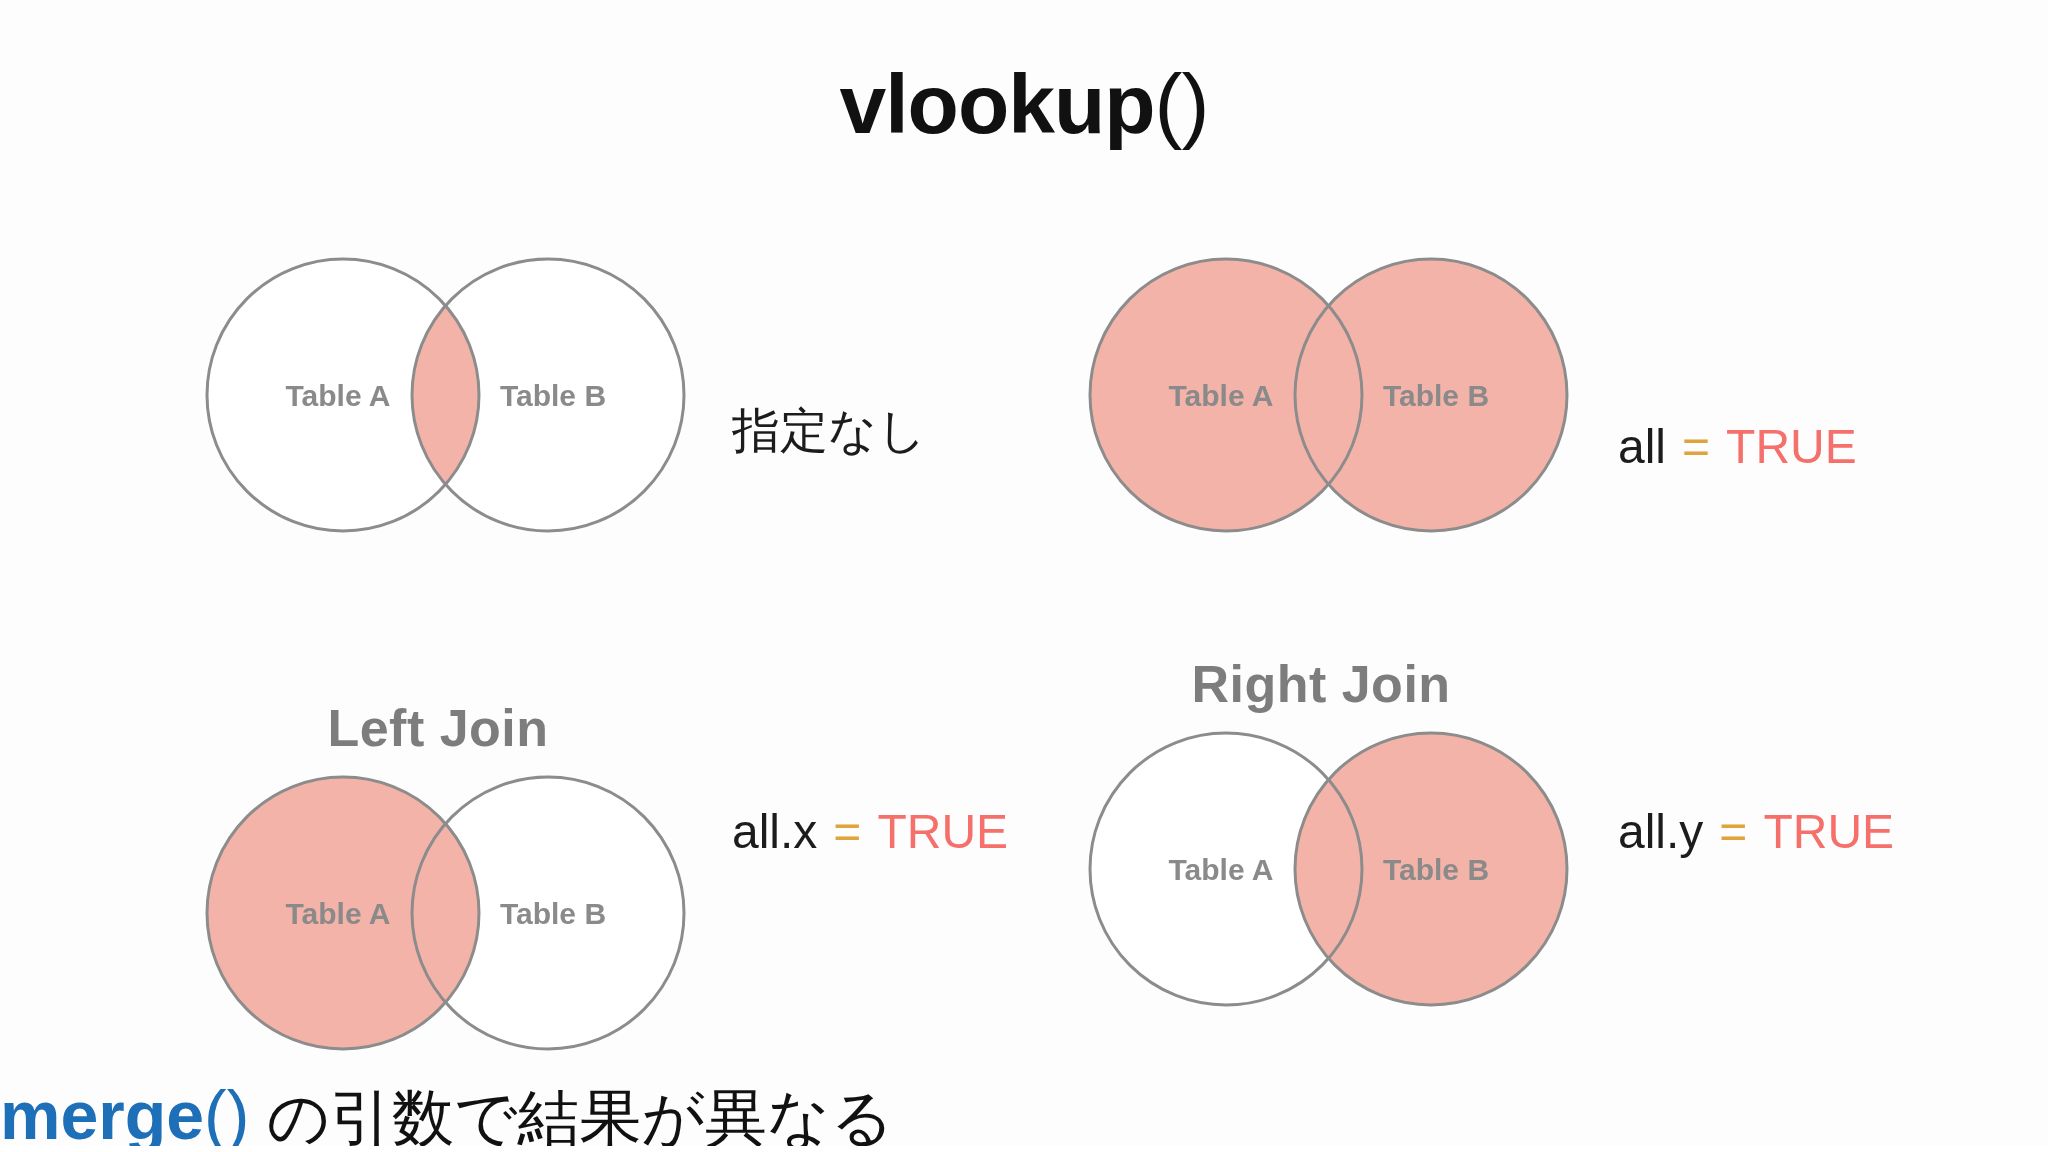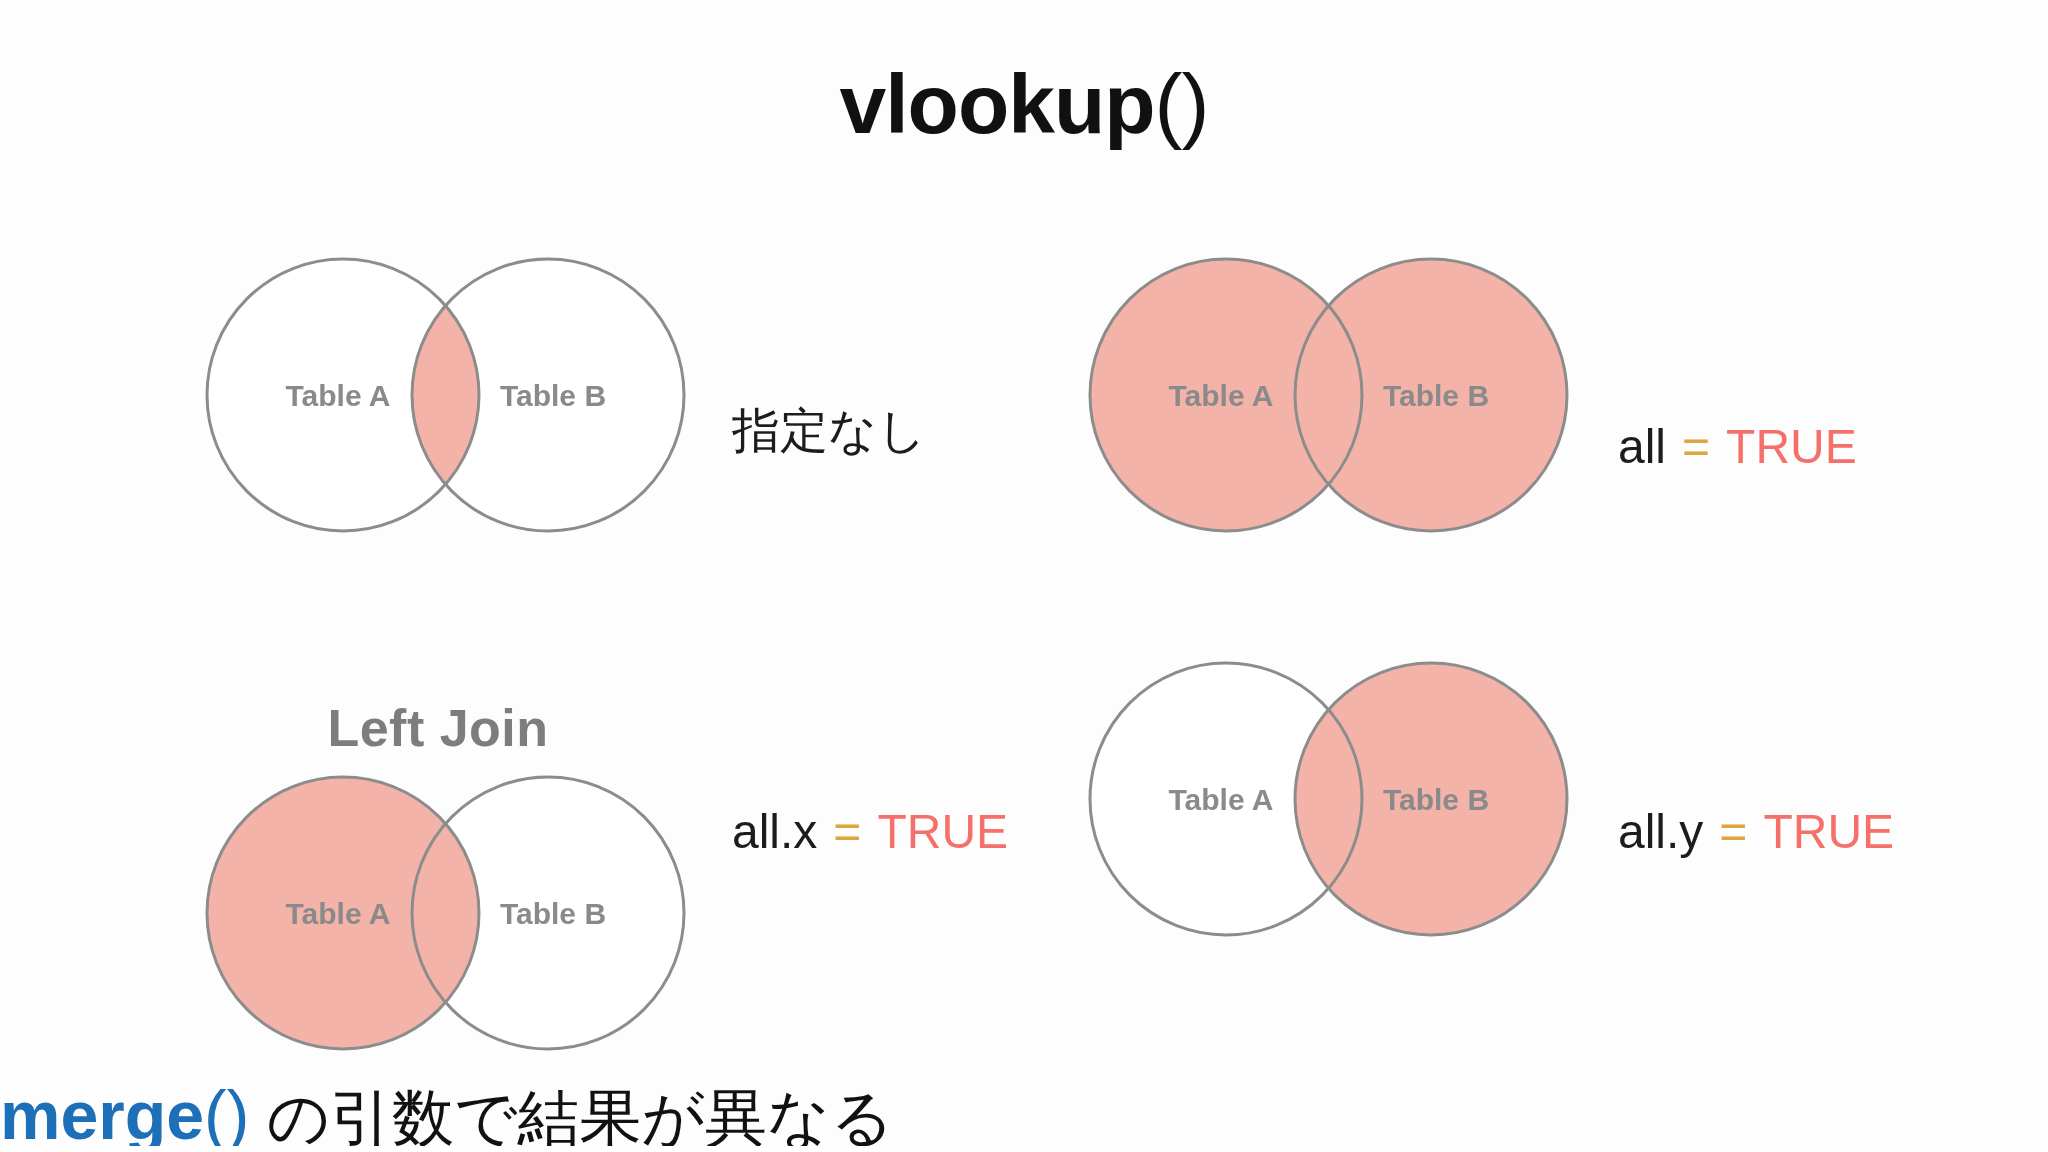--- a/index.html
+++ b/index.html
@@ -130,20 +130,21 @@
           <circle class="lens" cx="360" cy="150" r="136"></circle>
         </g>
       <circle class="ring" cx="155" cy="150" r="136"></circle>
       <circle class="ring" cx="360" cy="150" r="136"></circle>
       <text class="tlabel" x="150" y="161">Table A</text>
       <text class="tlabel" x="365" y="161">Table B</text>
     </svg>
   </div>
 
   <div class="venn venn--right">
+    <div class="venn-title">Right Join</div>
     <svg class="venn-svg" viewBox="0 0 500 300" width="500" height="300">
       <defs>
           <clipPath id="clipA-right">
             <circle cx="155" cy="150" r="136"></circle>
           </clipPath>
         </defs>
       <circle class="cA" cx="155" cy="150" r="136"></circle>
       <circle class="cB" cx="360" cy="150" r="136"></circle>
       <g clip-path="url(#clipA-right)">
           <circle class="lens" cx="360" cy="150" r="136"></circle>

